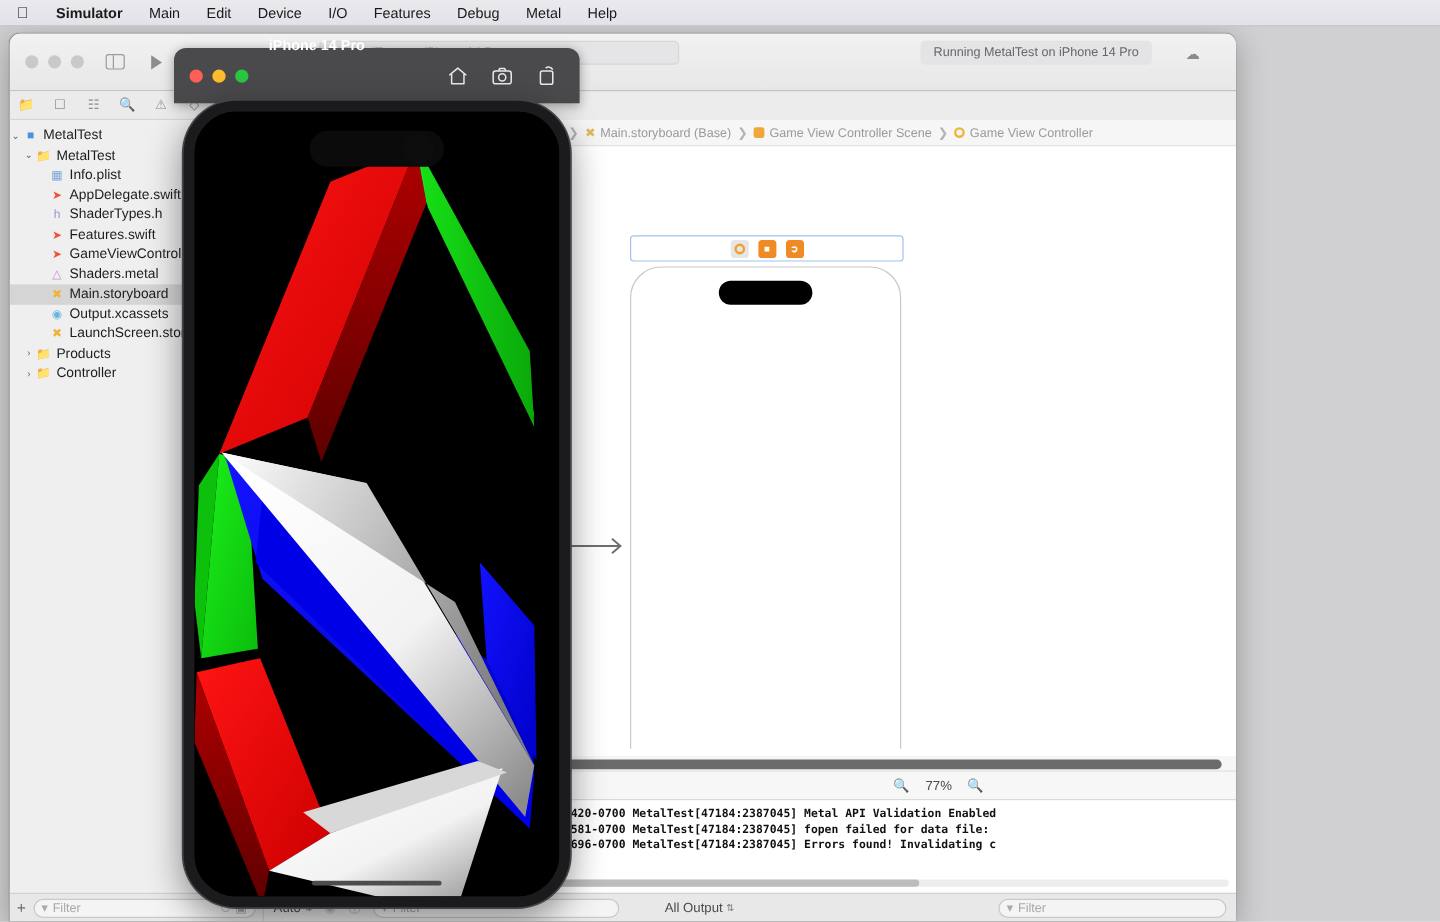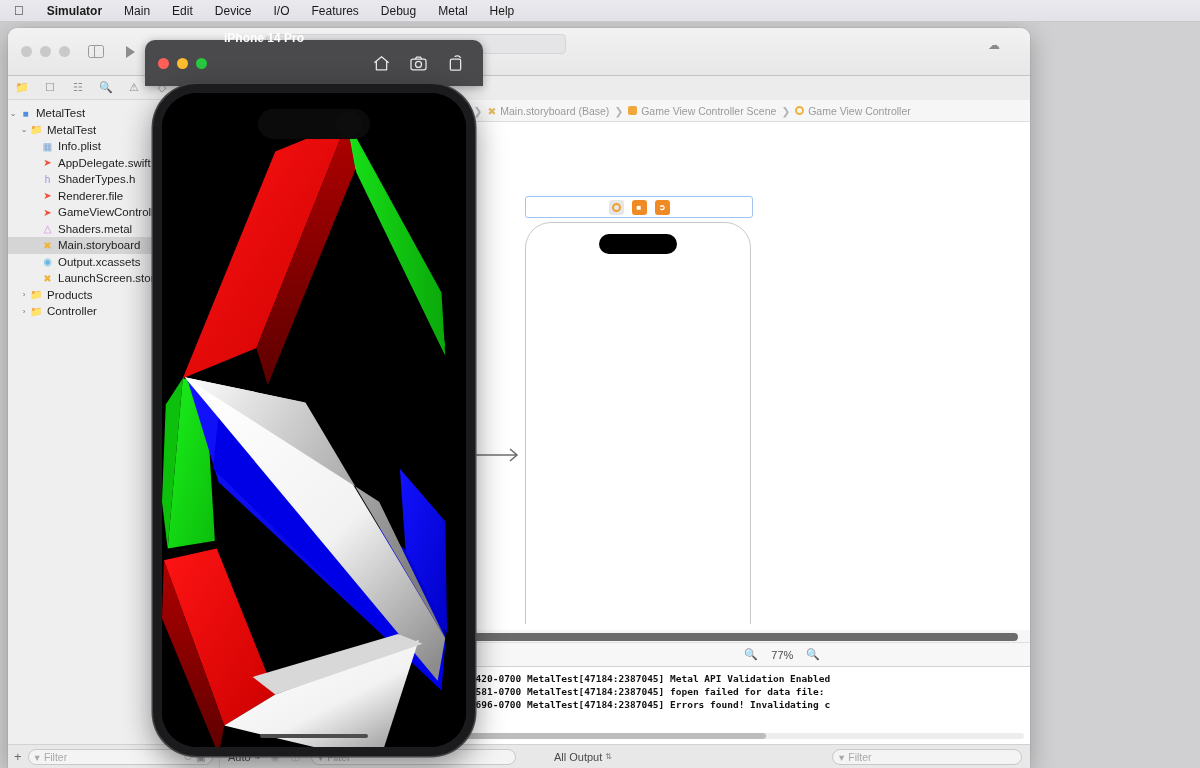--- a/index.html
+++ b/index.html
@@ -218,20 +218,21 @@
       </div>
 
       <div class="jumpbar">
         <span style="display:inline-block;width:9px;height:9px;background:#9ab8dd;border-radius:2px;"></span>
         <span>MetalTest</span>
         <span>›</span>
         <span style="display:inline-block;width:6px;height:9px;border:1px solid #b8b8bc;border-radius:1.5px;"></span>
         <span>iPhone 14 Pro</span>
       </div>
 
+      <div class="statuspill">Running MetalTest on iPhone 14 Pro</div>
       <div class="tb-right">☁</div>
     </div>
 
     <div class="nav-strip">
       <div class="nav-ic sel">📁</div>
       <div class="nav-ic">☐</div>
       <div class="nav-ic">☷</div>
       <div class="nav-ic">🔍</div>
       <div class="nav-ic">⚠</div>
       <div class="nav-ic">◇</div>
@@ -259,21 +260,21 @@
           <span class="flbl">AppDelegate.swift</span>
         </div>
       <div class="frow" style="padding-left:22px">
           <span class="tw"></span>
           <span class="fic" style="color:#a58fd6">h</span>
           <span class="flbl">ShaderTypes.h</span>
         </div>
       <div class="frow" style="padding-left:22px">
           <span class="tw"></span>
           <span class="fic" style="color:#f05138">➤</span>
-          <span class="flbl">Renderer.file</span>
+          <span class="flbl">Features.swift</span>
         </div>
       <div class="frow" style="padding-left:22px">
           <span class="tw"></span>
           <span class="fic" style="color:#f05138">➤</span>
           <span class="flbl">GameViewController.swift</span>
         </div>
       <div class="frow" style="padding-left:22px">
           <span class="tw"></span>
           <span class="fic" style="color:#d08fd6">△</span>
           <span class="flbl">Shaders.metal</span>

